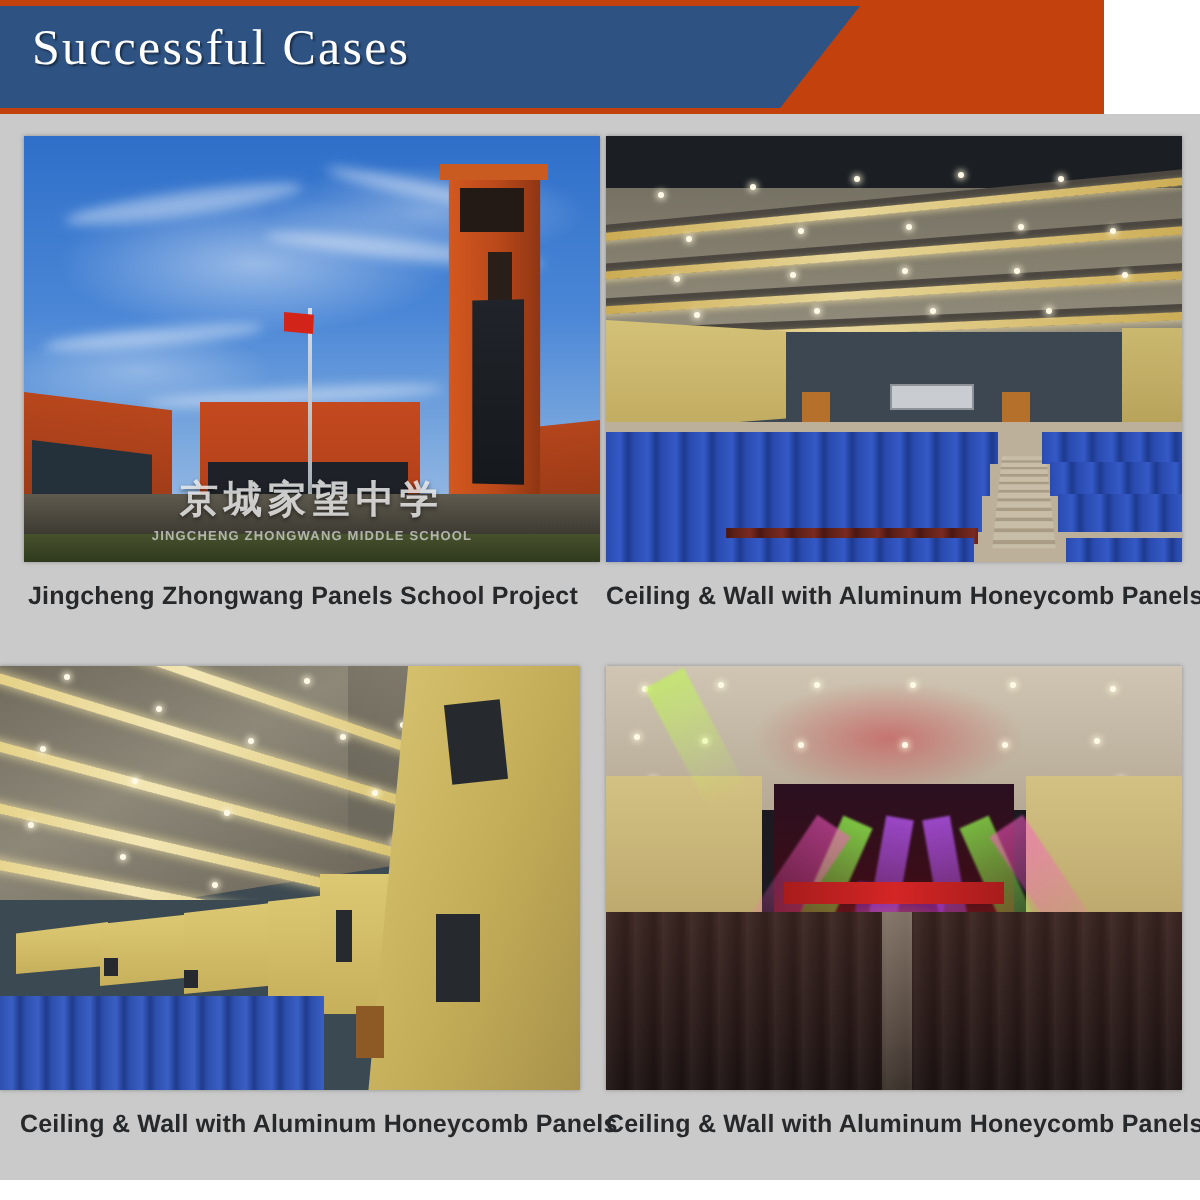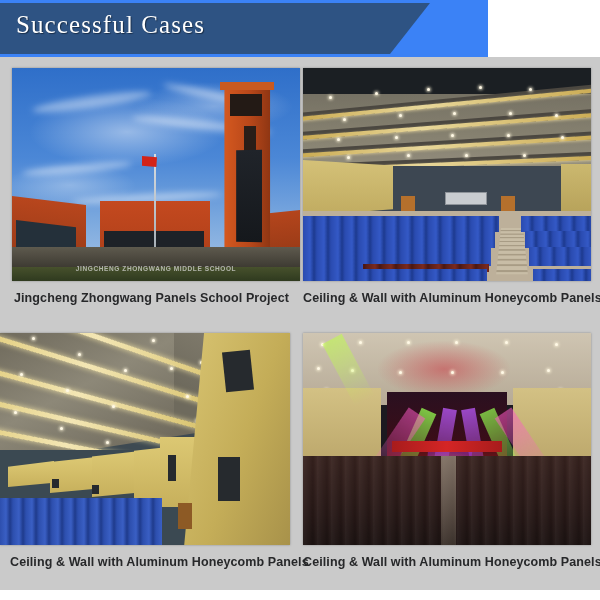--- a/index.html
+++ b/index.html
@@ -18,23 +18,23 @@
     height: 600px;
     background: #ffffff;
     overflow: hidden;
   }
 
   
   .header-banner {
     position: absolute;
     left: 0;
     top: 0;
-    width: 488px;
+    width: 552px;
     height: 57px;
-    background: #3b82f6;
+    background: #c2410c;
   }
   .header-banner .shape {
     position: absolute;
     left: 0;
     top: 3px;
     width: 430px;
     height: 51px;
     background: #2e5383;
     -webkit-clip-path: polygon(0 0, 430px 0, 390px 51px, 0 51px);
     clip-path: polygon(0 0, 430px 0, 390px 51px, 0 51px);
@@ -397,20 +397,21 @@
             <div class="tower-cut"></div>
             <div class="tower-slit"></div>
             <div class="tower-window"></div>
 
             <div class="flagpole"></div>
             <div class="flag"></div>
 
             <div class="ground1"></div>
             <div class="grass1"></div>
 
+            <div class="wm-cn">京城家望中学</div>
             <div class="wm-en">JINGCHENG ZHONGWANG MIDDLE SCHOOL</div>
           </div>
         </div>
         <div class="caption">Jingcheng Zhongwang Panels School Project</div>
       </div>
 
       <div class="cell r0c1">
         <div class="photo-frame">
           <div class="photo">
             <div class="aud-bg"></div>

